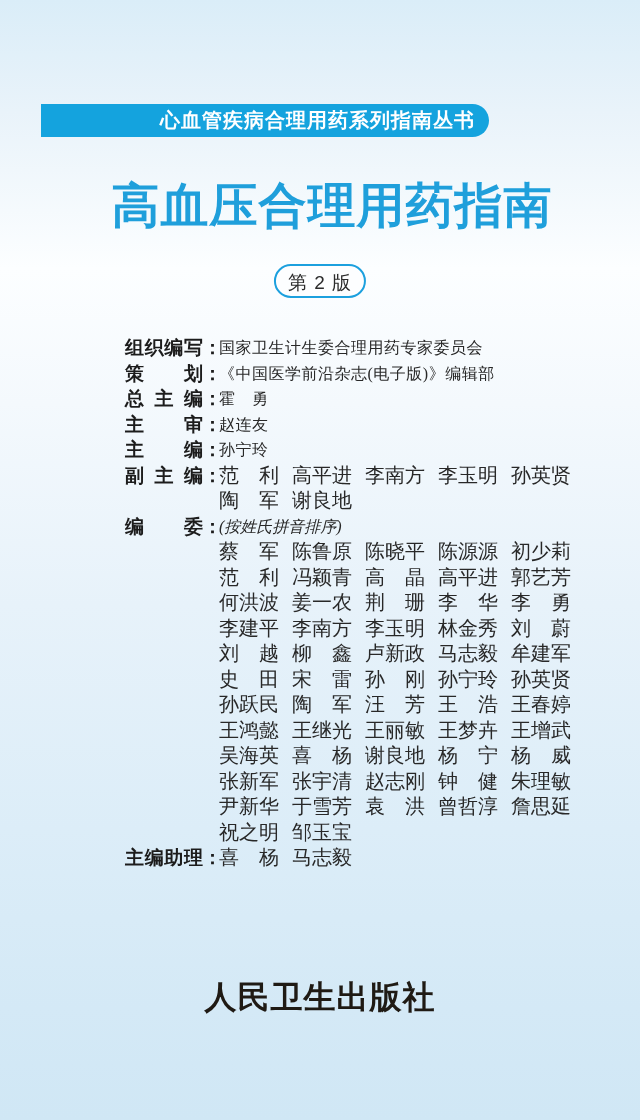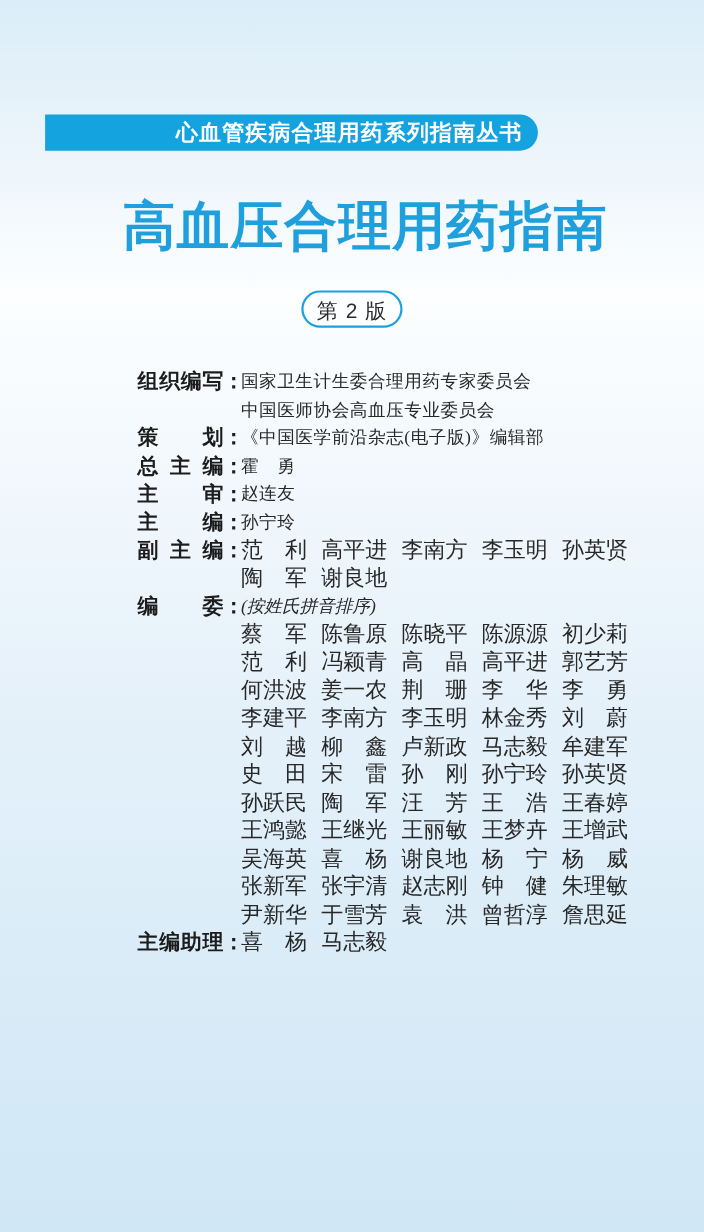--- a/index.html
+++ b/index.html
@@ -94,21 +94,20 @@
   <div class="edition-pill">
     <span class="edition-text">第 2 版</span>
   </div>
 
   <div class="credits">
       <div class="credit-row">
         <span class="credit-label">组织编写</span>
         <span class="credit-colon">：</span>
         <div class="credit-values">
           <div class="value-line">国家卫生计生委合理用药专家委员会</div>
-          <div class="value-line">中国医师协会高血压专业委员会</div>
         </div>
       </div>
       <div class="credit-row">
         <span class="credit-label">策划</span>
         <span class="credit-colon">：</span>
         <div class="credit-values">
           <div class="value-line">《中国医学前沿杂志(电子版)》编辑部</div>
         </div>
       </div>
       <div class="credit-row">
@@ -224,28 +223,33 @@
             <span class="name">钟　健</span>
             <span class="name">朱理敏</span>
           </div>
           <div class="name-row">
             <span class="name">尹新华</span>
             <span class="name">于雪芳</span>
             <span class="name">袁　洪</span>
             <span class="name">曾哲淳</span>
             <span class="name">詹思延</span>
           </div>
+          <div class="name-row">
+            <span class="name">祝之明</span>
+            <span class="name">邹玉宝</span>
+          </div>
         </div>
       </div>
       <div class="credit-row">
         <span class="credit-label">主编助理</span>
         <span class="credit-colon">：</span>
         <div class="credit-values">
           <div class="name-row">
             <span class="name">喜　杨</span>
             <span class="name">马志毅</span>
           </div>
         </div>
       </div>
     </div>
 
+  <div class="publisher">人民卫生出版社</div>
 
 </div>
 
 </body></html>

